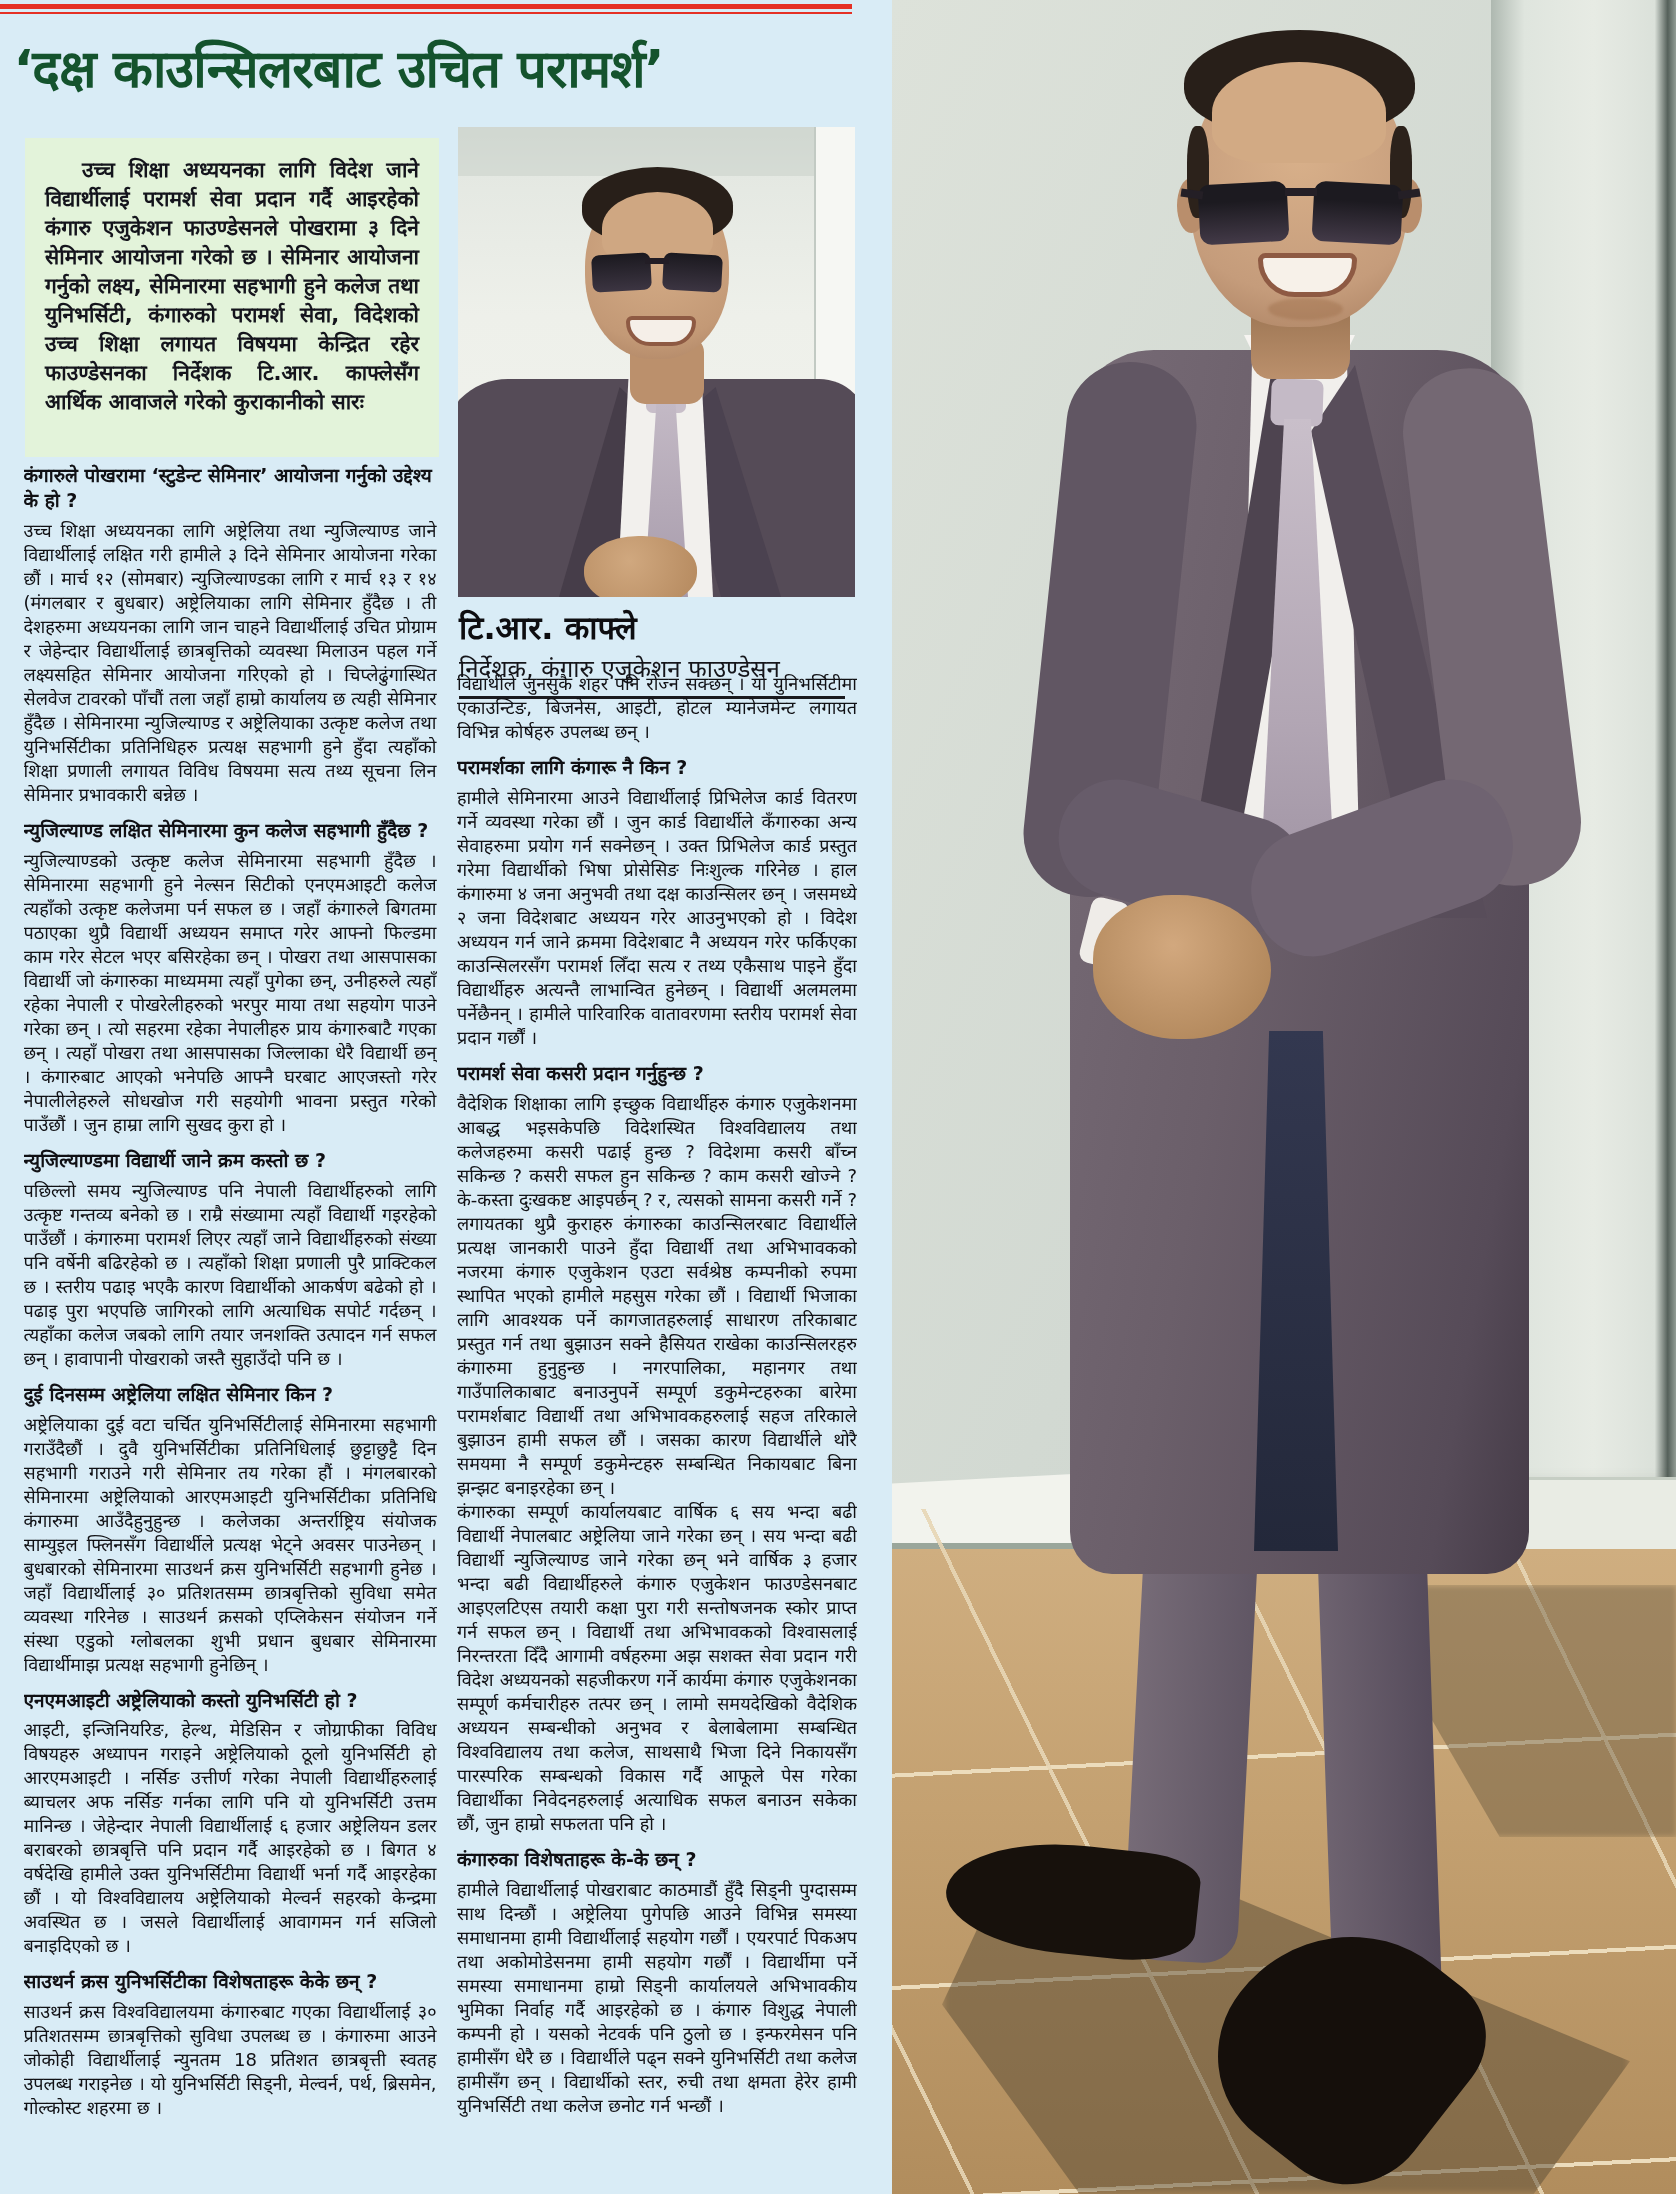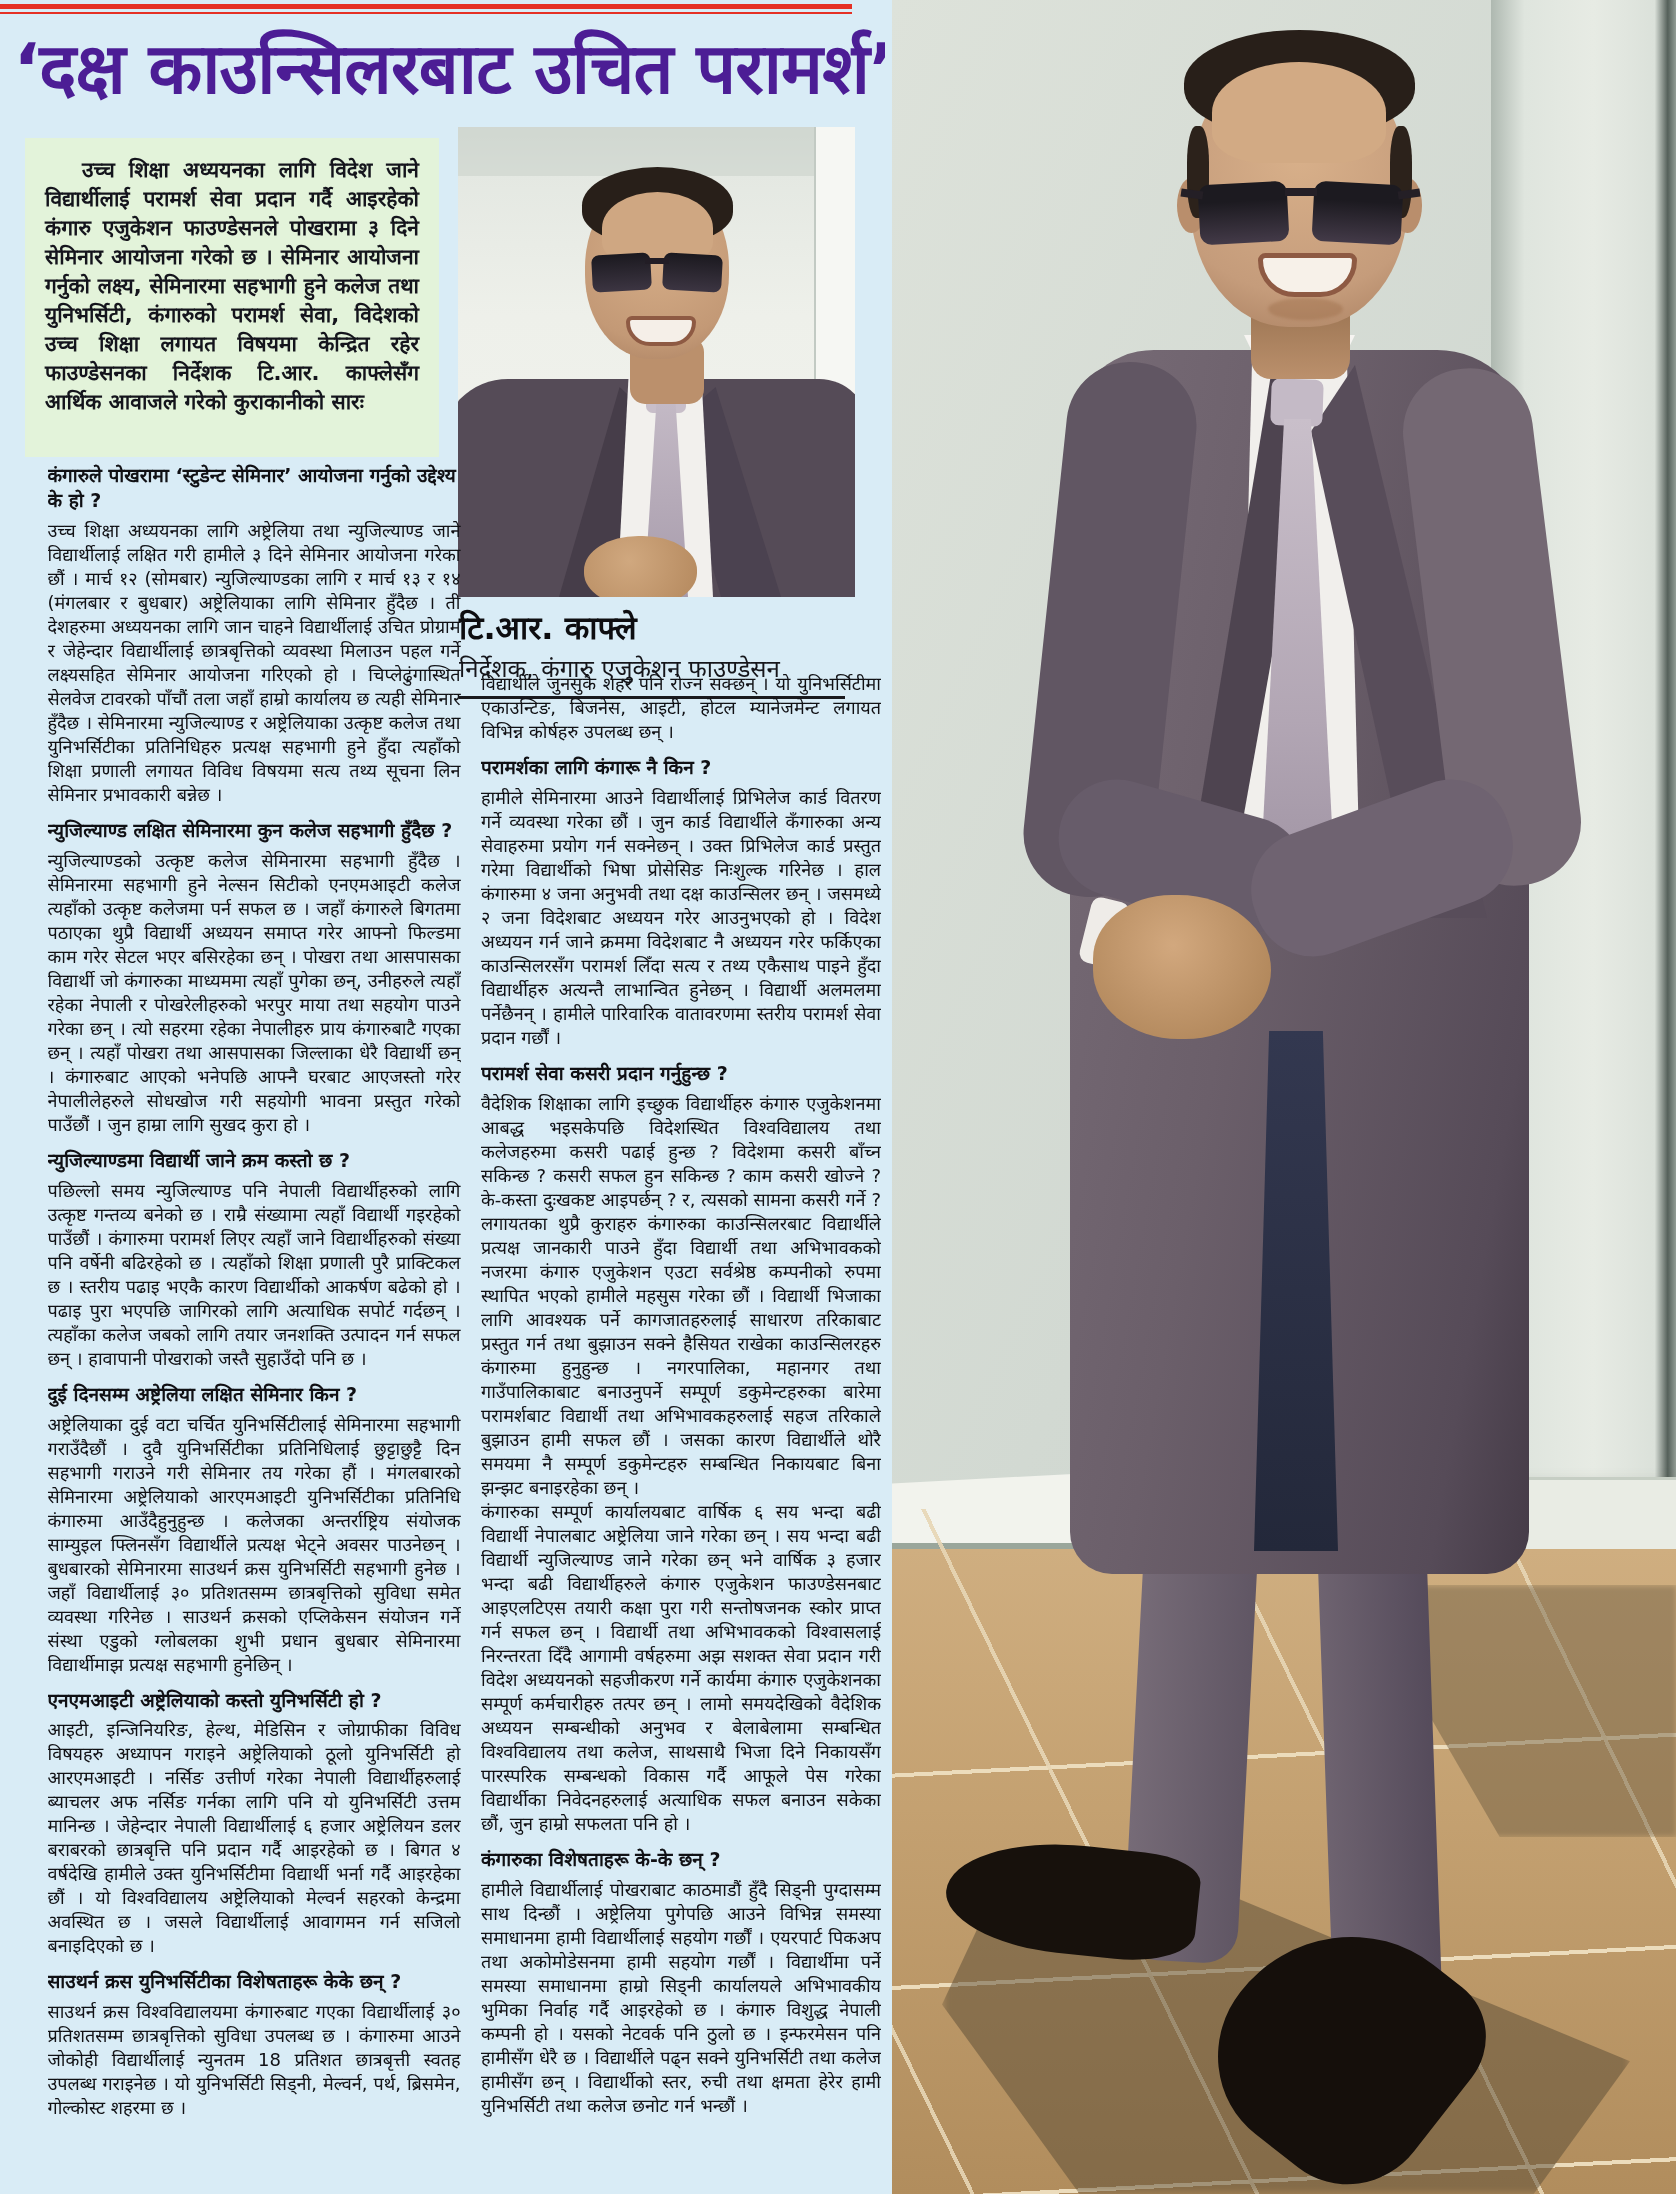--- a/index.html
+++ b/index.html
@@ -6,29 +6,29 @@
   body{font-family:"DejaVu Sans","Liberation Sans",sans-serif;}
   .page{position:relative;width:1677px;height:2194px;background:#d9ecf6;overflow:hidden;color:#101014;}
 
   
   .rule-red{position:absolute;left:0;top:4.2px;width:852px;height:11.7px;}
   .rule-red .r1{position:absolute;left:0;top:0;width:100%;height:5px;background:#e53125;}
   .rule-red .r2{position:absolute;left:0;top:7.5px;width:100%;height:2.5px;background:#e53125;}
 
   
   .headline{position:absolute;left:13.4px;top:20px;width:872px;height:109px;overflow:hidden;
-    font-size:70px;line-height:99px;font-weight:bold;color:#4c1d95;white-space:nowrap;letter-spacing:-0.8px;}
+    font-size:52px;line-height:99px;font-weight:bold;color:#14532d;white-space:nowrap;letter-spacing:-0.8px;}
 
   
   .intro-box{position:absolute;left:25px;top:138px;width:374px;height:282px;background:#e3f3da;
     padding:18.4px 20px;font-weight:bold;font-size:21px;line-height:29px;text-align:justify;color:#14141c;}
   .intro-box p{margin:0;text-indent:37px;}
 
   
-  .col{position:absolute;text-align:justify;color:#101014;margin-left:24px;}
+  .col{position:absolute;text-align:justify;color:#101014;}
   .col1{left:23.5px;top:463px;width:413px;height:1727px;overflow:hidden;}
   .col2{left:457px;top:672px;width:400px;height:1476px;overflow:hidden;}
   .q{font-weight:bold;font-size:19px;line-height:25px;margin:11px 0 5.9px;text-align:left;}
   .a{font-size:18px;line-height:24px;margin:0;}
   .col1 > .q:first-child{margin-top:0;}
 
   
   .cap-name{position:absolute;left:459px;top:605px;font-size:32px;font-weight:bold;color:#0d0d10;}
   .cap-role{position:absolute;left:459px;top:651px;font-size:24px;color:#15151a;}
   .cap-rule{position:absolute;left:459px;top:696px;width:386px;height:2.5px;background:#1a1a1e;}

